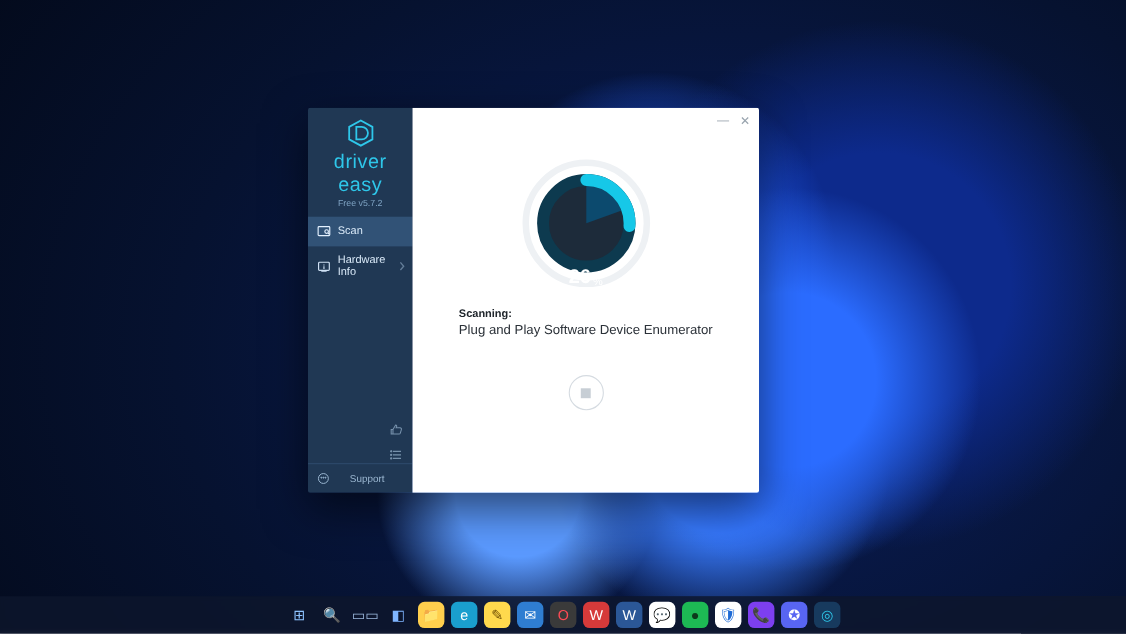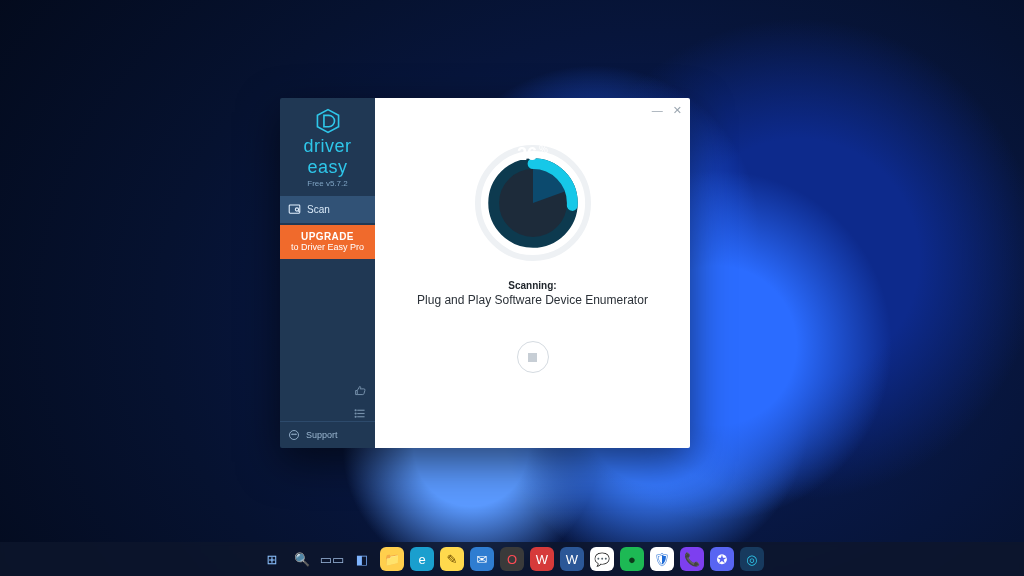--- a/index.html
+++ b/index.html
@@ -32,37 +32,37 @@
     display:flex;align-items:center;gap:6px;padding:7px 8px;cursor:pointer;position:relative;
     color:#d9e9f8;
   }
   .nav-item.sel{background:#315276;}
   .nav-item .chev{position:absolute;right:6px;top:50%;transform:translateY(-50%);opacity:.55;}
   .upgrade{
     margin-top:2px;text-align:center;padding:6px 4px 7px 4px;background:#f06a2c;color:#fff;
     font-size:9px;cursor:pointer;
   }
   .upgrade b{font-size:10px;letter-spacing:.4px;}
-  .side-bottom{margin-top:auto;display:flex;align-items:center;gap:6px;padding:7px 8px;color:#9bb7d1;font-size:9px;border-top:1px solid #2d4a6b;position:relative;}
+  .side-bottom{margin-top:auto;display:flex;align-items:center;gap:18px;padding:7px 8px;color:#9bb7d1;font-size:9px;border-top:1px solid #2d4a6b;position:relative;}
   .side-bottom .right-icons{position:absolute;right:8px;bottom:28px;display:flex;flex-direction:column;gap:10px;align-items:center;}
   .side-bottom .right-icons span{opacity:.7}
   .icon{display:inline-flex;}
 
   .content{
     flex:1;background:#fff;display:flex;flex-direction:column;align-items:center;position:relative;
   }
   .winctrl{position:absolute;top:6px;right:8px;display:flex;gap:10px;color:#9aa5af;font-size:11px;}
   .winctrl span{cursor:pointer;}
 
   .ring-wrap{margin-top:46px;position:relative;width:118px;height:118px;}
   .ring-wrap svg{position:absolute;inset:0;}
-  .pct{position:absolute;inset:0;display:flex;align-items:flex-start;justify-content:center;color:#fff;font-size:18px;font-weight:600;}
+  .pct{position:absolute;inset:0;display:flex;align-items:flex-end;justify-content:center;color:#fff;font-size:18px;font-weight:600;}
   .pct small{font-size:10px;margin-left:2px;font-weight:400;}
 
-  .status{margin-top:18px;text-align:center;}
+  .status{margin-top:18px;text-align:left;}
   .status .h{font-size:10px;font-weight:700;color:#20262c;}
   .status .d{font-size:12px;color:#2b3138;margin-top:2px;}
 
   .stop{
     margin-top:34px;width:30px;height:30px;border-radius:50%;border:1px solid #d5dbe1;
     display:flex;align-items:center;justify-content:center;cursor:pointer;
   }
   .stop .sq{width:9px;height:9px;background:#c7ced5;}
 
   
@@ -99,26 +99,37 @@
         <div class="nav-item sel">
           <span class="icon">
               <svg width="13" height="13" viewBox="0 0 16 16" stroke="#e4f1ff" fill="none" stroke-width="1.3">
                 <rect x="1.5" y="2.5" width="13" height="10" rx="1"></rect>
                 <circle cx="11" cy="8" r="2"></circle>
                 <line x1="12.5" y1="9.5" x2="14" y2="11"></line>
               </svg>
             </span>
           <span>Scan</span>
         </div>
-      </div>
-
-      <div class="upgrade">
-        <b>UPGRADE</b><br>
-        <span>to Driver Easy Pro</span>
-      </div>
+        <div class="nav-item">
+          <span class="icon">
+              <svg width="13" height="13" viewBox="0 0 16 16" stroke="#cfe1f4" fill="none" stroke-width="1.3">
+                <rect x="2" y="3" width="12" height="9" rx="1"></rect>
+                <line x1="5" y1="13" x2="11" y2="13"></line>
+                <path d="M8 5.5v1m0 1v3"></path>
+              </svg>
+            </span>
+          <span>Hardware Info</span>
+          <span class="chev icon">
+              <svg width="7" height="9" viewBox="0 0 7 9">
+                <path d="M2 1l3 3.5L2 8" fill="none" stroke="#9bb7d1" stroke-width="1.2"></path>
+              </svg>
+            </span>
+        </div>
+      </div>
+
 
       <div class="side-bottom">
         <div class="right-icons">
           <span class="icon">
               <svg width="13" height="13" viewBox="0 0 16 16" fill="none" stroke="#9bb7d1" stroke-width="1.2">
                 <path d="M4 8v5H2V8zM4 8l3-5c1 0 1.5 1 1 2l-.5 1H12a1.5 1.5 0 0 1 1.4 2l-1.2 4a1.5 1.5 0 0 1-1.4 1H4"></path>
               </svg>
             </span>
           <span class="icon">
               <svg width="13" height="13" viewBox="0 0 16 16" stroke="#9bb7d1" stroke-width="1.4">

